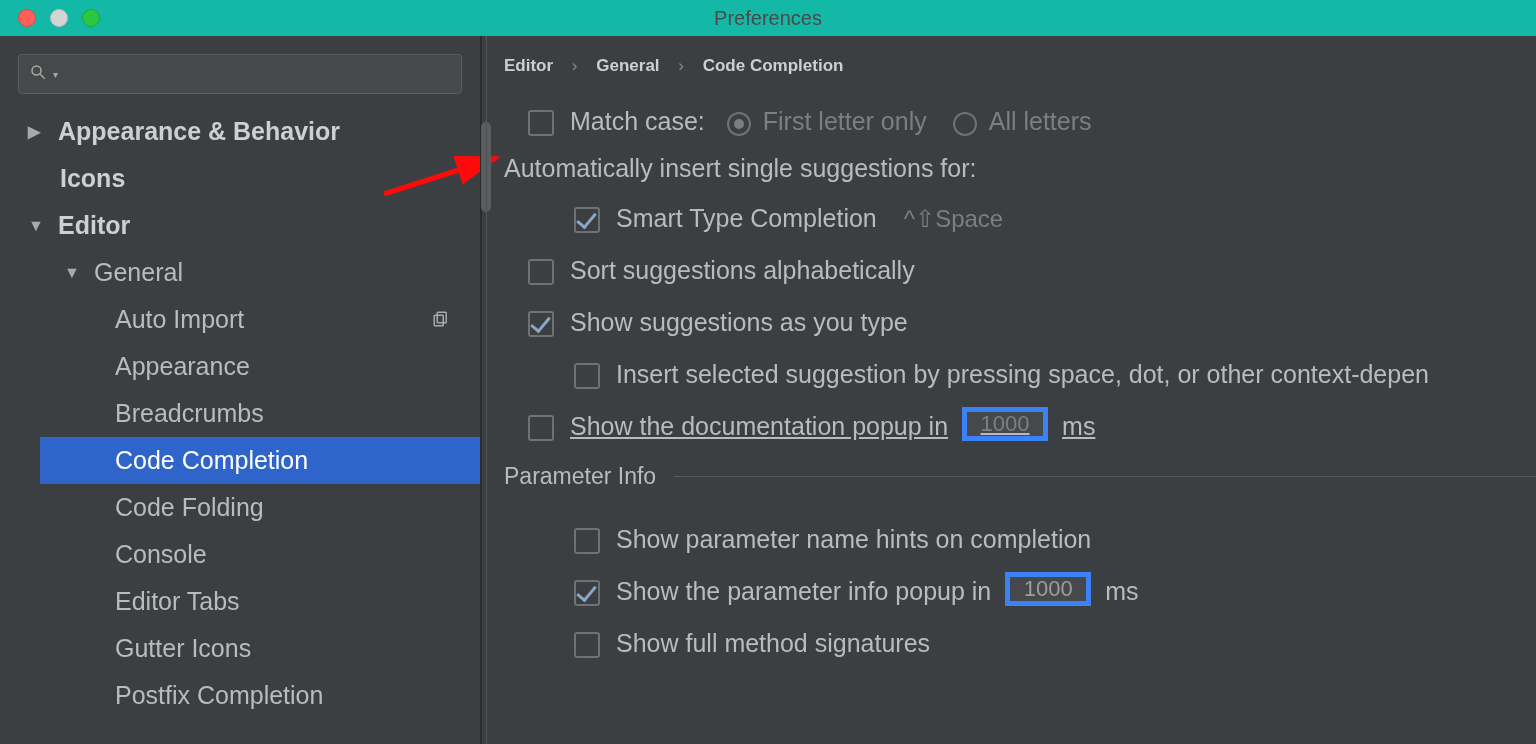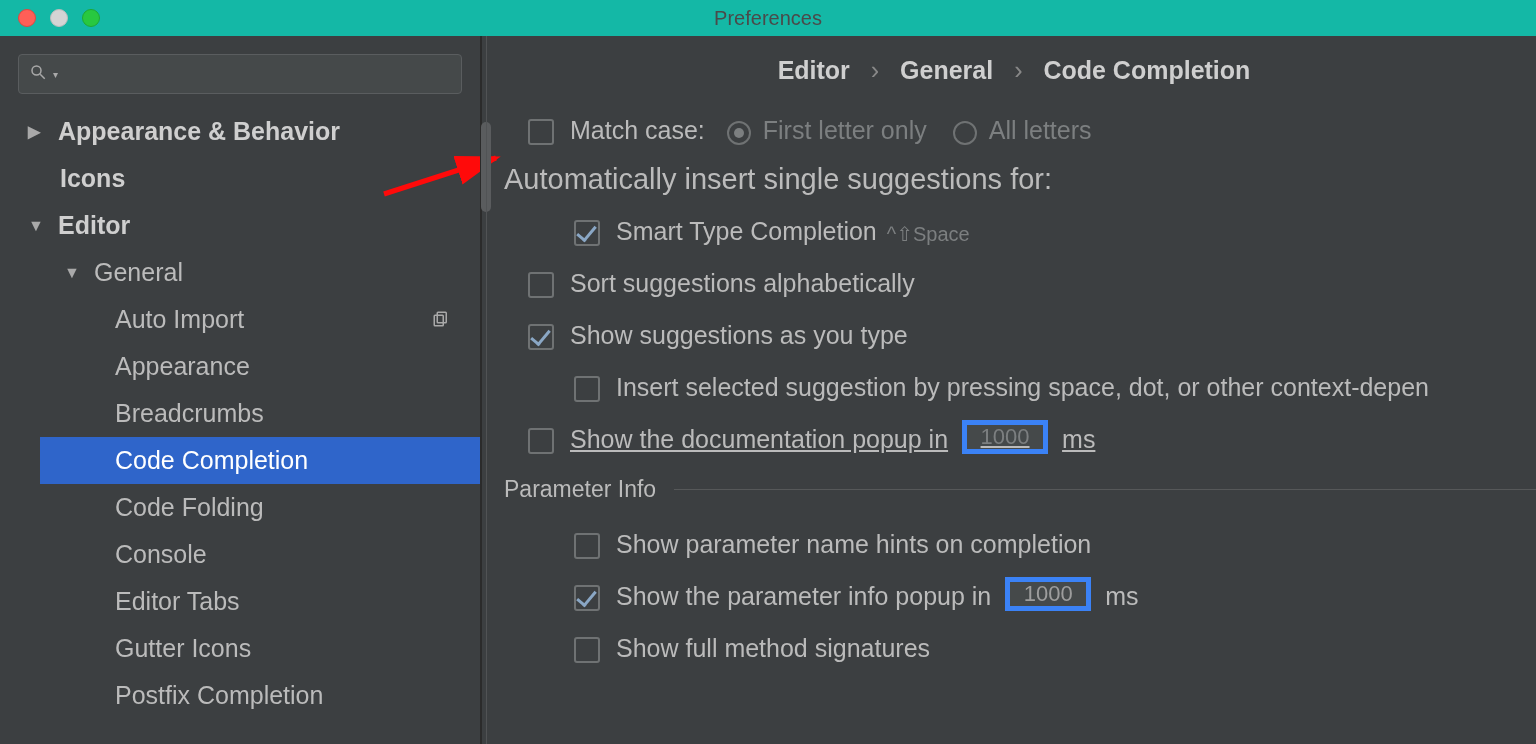--- a/index.html
+++ b/index.html
@@ -33,37 +33,37 @@
   .tree { font-size:25px; }
   .tree .row { display:flex; align-items:center; height:47px; padding-left:28px; color:#bbbbbb; white-space:nowrap; }
   .tree .row.bold { font-weight:600; color:#cfcfcf; }
   .tree .row.sel { background:#2f65ca; color:#ffffff; }
   .tri { display:inline-block; width:20px; color:#a9a9a9; font-size:16px; margin-right:10px; }
   .lvl1 .row { padding-left:64px; }
   .lvl2 .row { padding-left:75px;margin-left:40px; }
   .copy-ic { margin-left:auto; margin-right:30px; color:#a9a9a9; }
 
   
-  .crumb { padding:0 12px 26px 0; color:#cfcfcf; font-size:25px; font-weight:600;text-align:center; }
+  .crumb { padding:0 12px 26px 0; color:#cfcfcf; font-size:17px; font-weight:600; }
   .crumb .sep { color:#888; margin:0 14px; font-weight:400; }
 
   
   .optrow { display:flex; align-items:flex-end; font-size:25px; color:#bbbbbb; margin-bottom:18px; min-height:34px; }
   .optrow.ind1 { padding-left:46px; }
   .chk { width:26px; height:26px; border:2px solid #6f7273; border-radius:3px; margin-right:16px; flex:none; position:relative; }
   .chk.checked::after { content:""; position:absolute; left:5px; top:0px; width:8px; height:16px; border:solid #8aa7c5; border-width:0 3px 3px 0; transform:rotate(40deg); }
   .radio { width:24px; height:24px; border:2px solid #6f7273; border-radius:50%; margin-right:12px; flex:none; position:relative; }
   .radio.on::after { content:""; position:absolute; left:5px; top:5px; width:10px; height:10px; border-radius:50%; background:#7c7f80; }
   .muted { color:#7c7f80; }
-  .shortcut { color:#7c7f80; margin-left:10px; font-size:20px; }
+  .shortcut { color:#7c7f80; margin-left:27px; font-size:24px; }
   .numbox { width:86px; height:34px; border:5px solid #3b82f6; background:#45494a; color:#9d9d9d; font-size:22px; text-align:center; margin:0 14px; }
   .numbox.dis { color:#7c7f80; }
-  .sect { display:flex; align-items:center; font-size:23px; color:#bbbbbb; margin:22px 0 22px 0; font-weight:400; }
+  .sect { display:flex; align-items:center; font-size:23px; color:#bbbbbb; margin:22px 0 30px 0; font-weight:400; }
   .sect-line { flex:1; height:1px; background:#565859; margin-left:18px; margin-right:0px; }
-  .autoinsert-head { font-size:29px; color:#bbbbbb; margin: 6px 8px 16px -24px; }
+  .autoinsert-head { font-size:25px; color:#bbbbbb; margin: 6px 8px 16px -24px; }
 
   
   .arrow { position:absolute; left:380px; top:116px; width:130px; height:46px; pointer-events:none; }
 </style>
 </head>
 <body>
 
 <div class="titlebar">
   <div class="traffic">
     <div class="dot red"></div>

